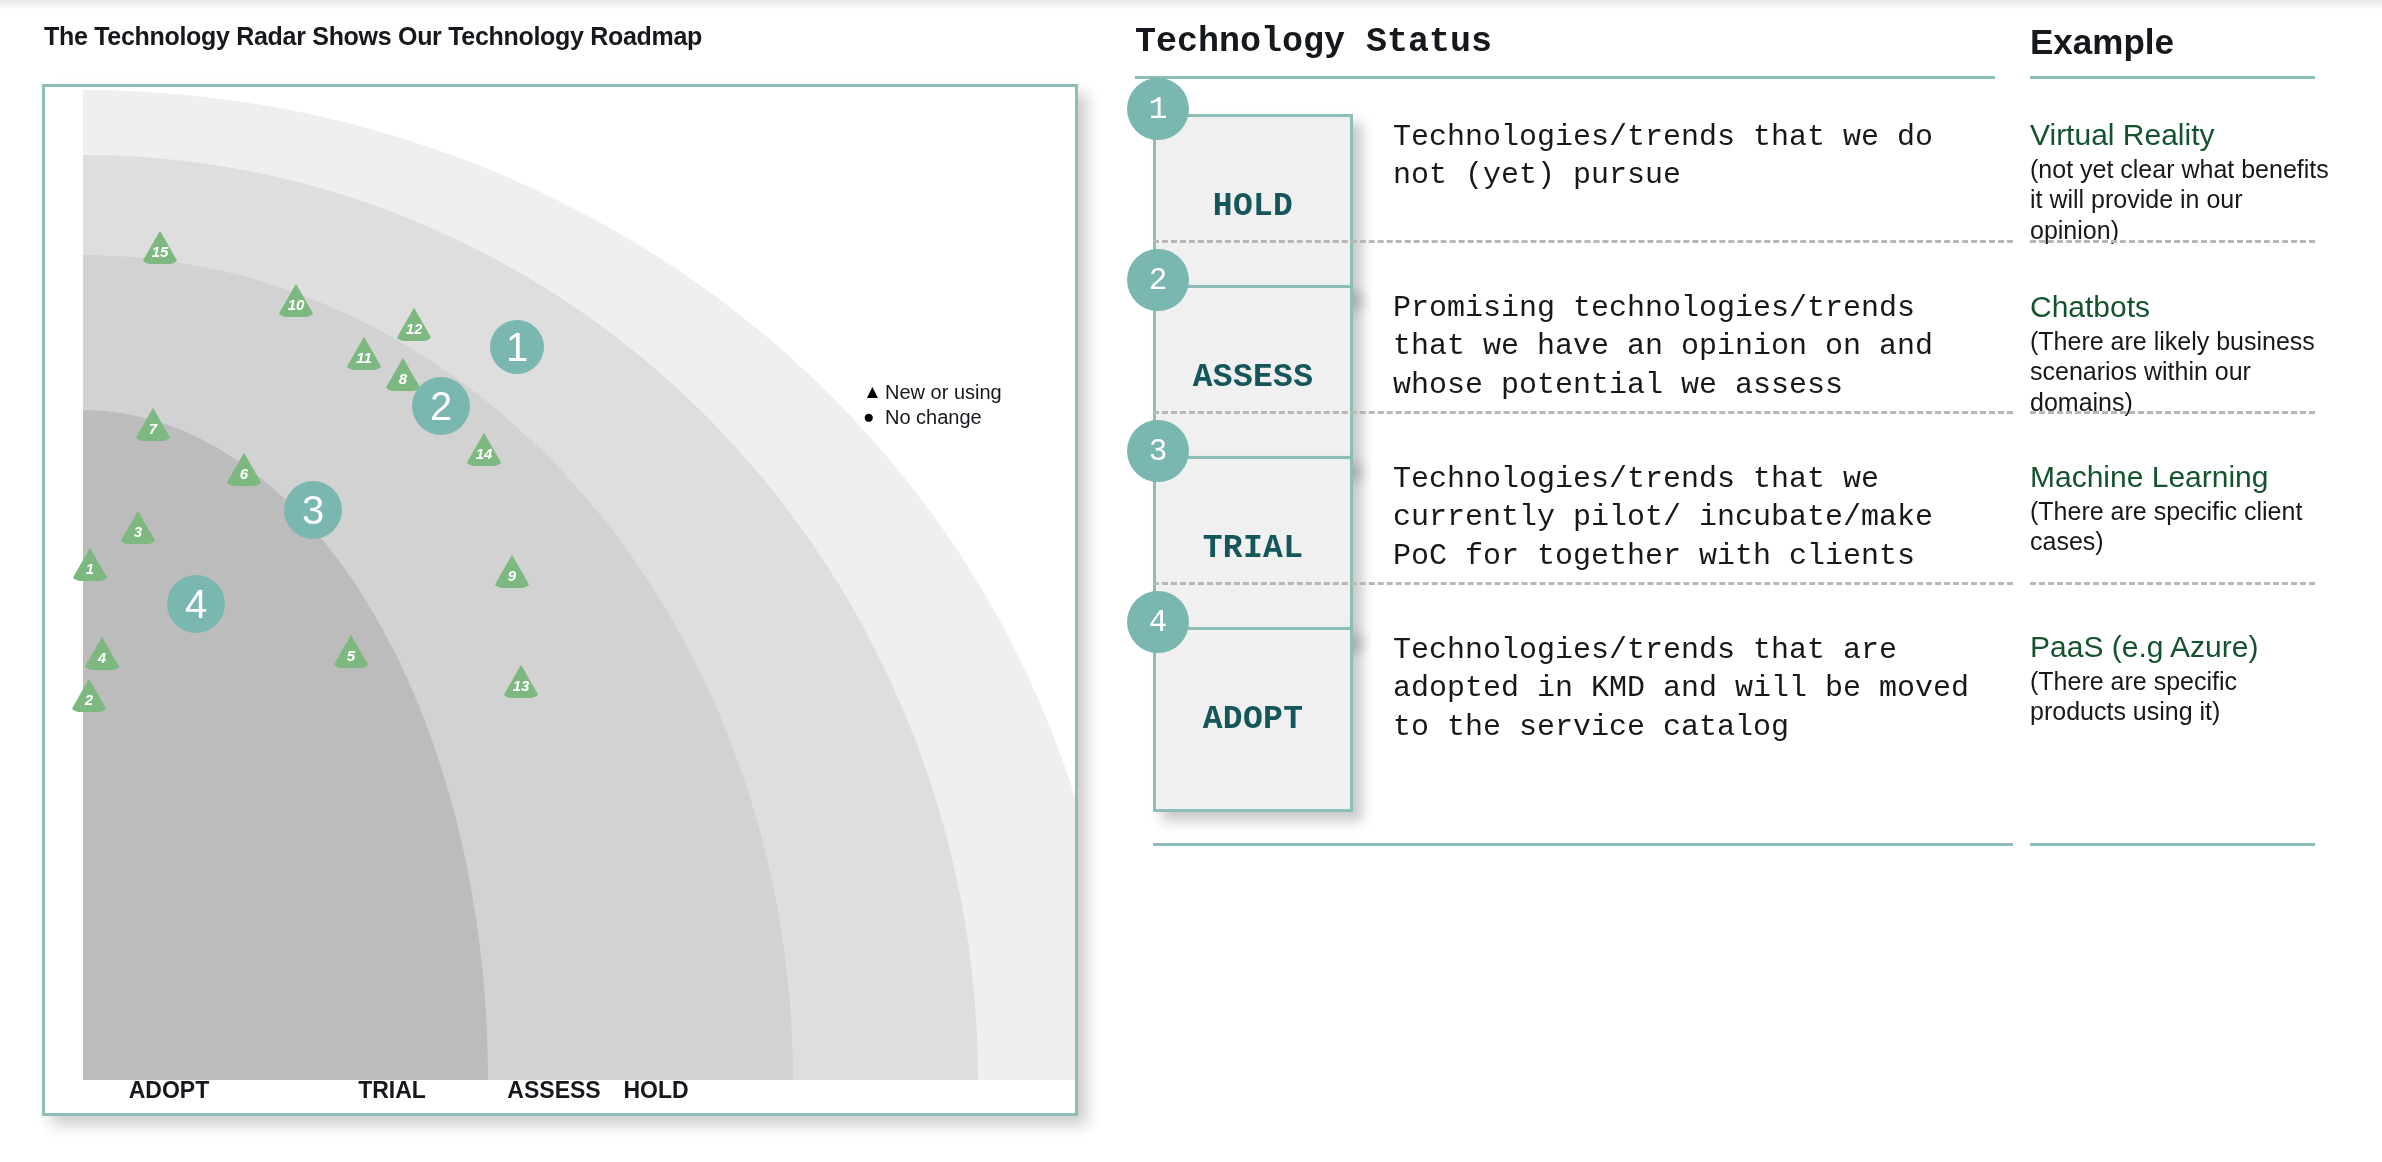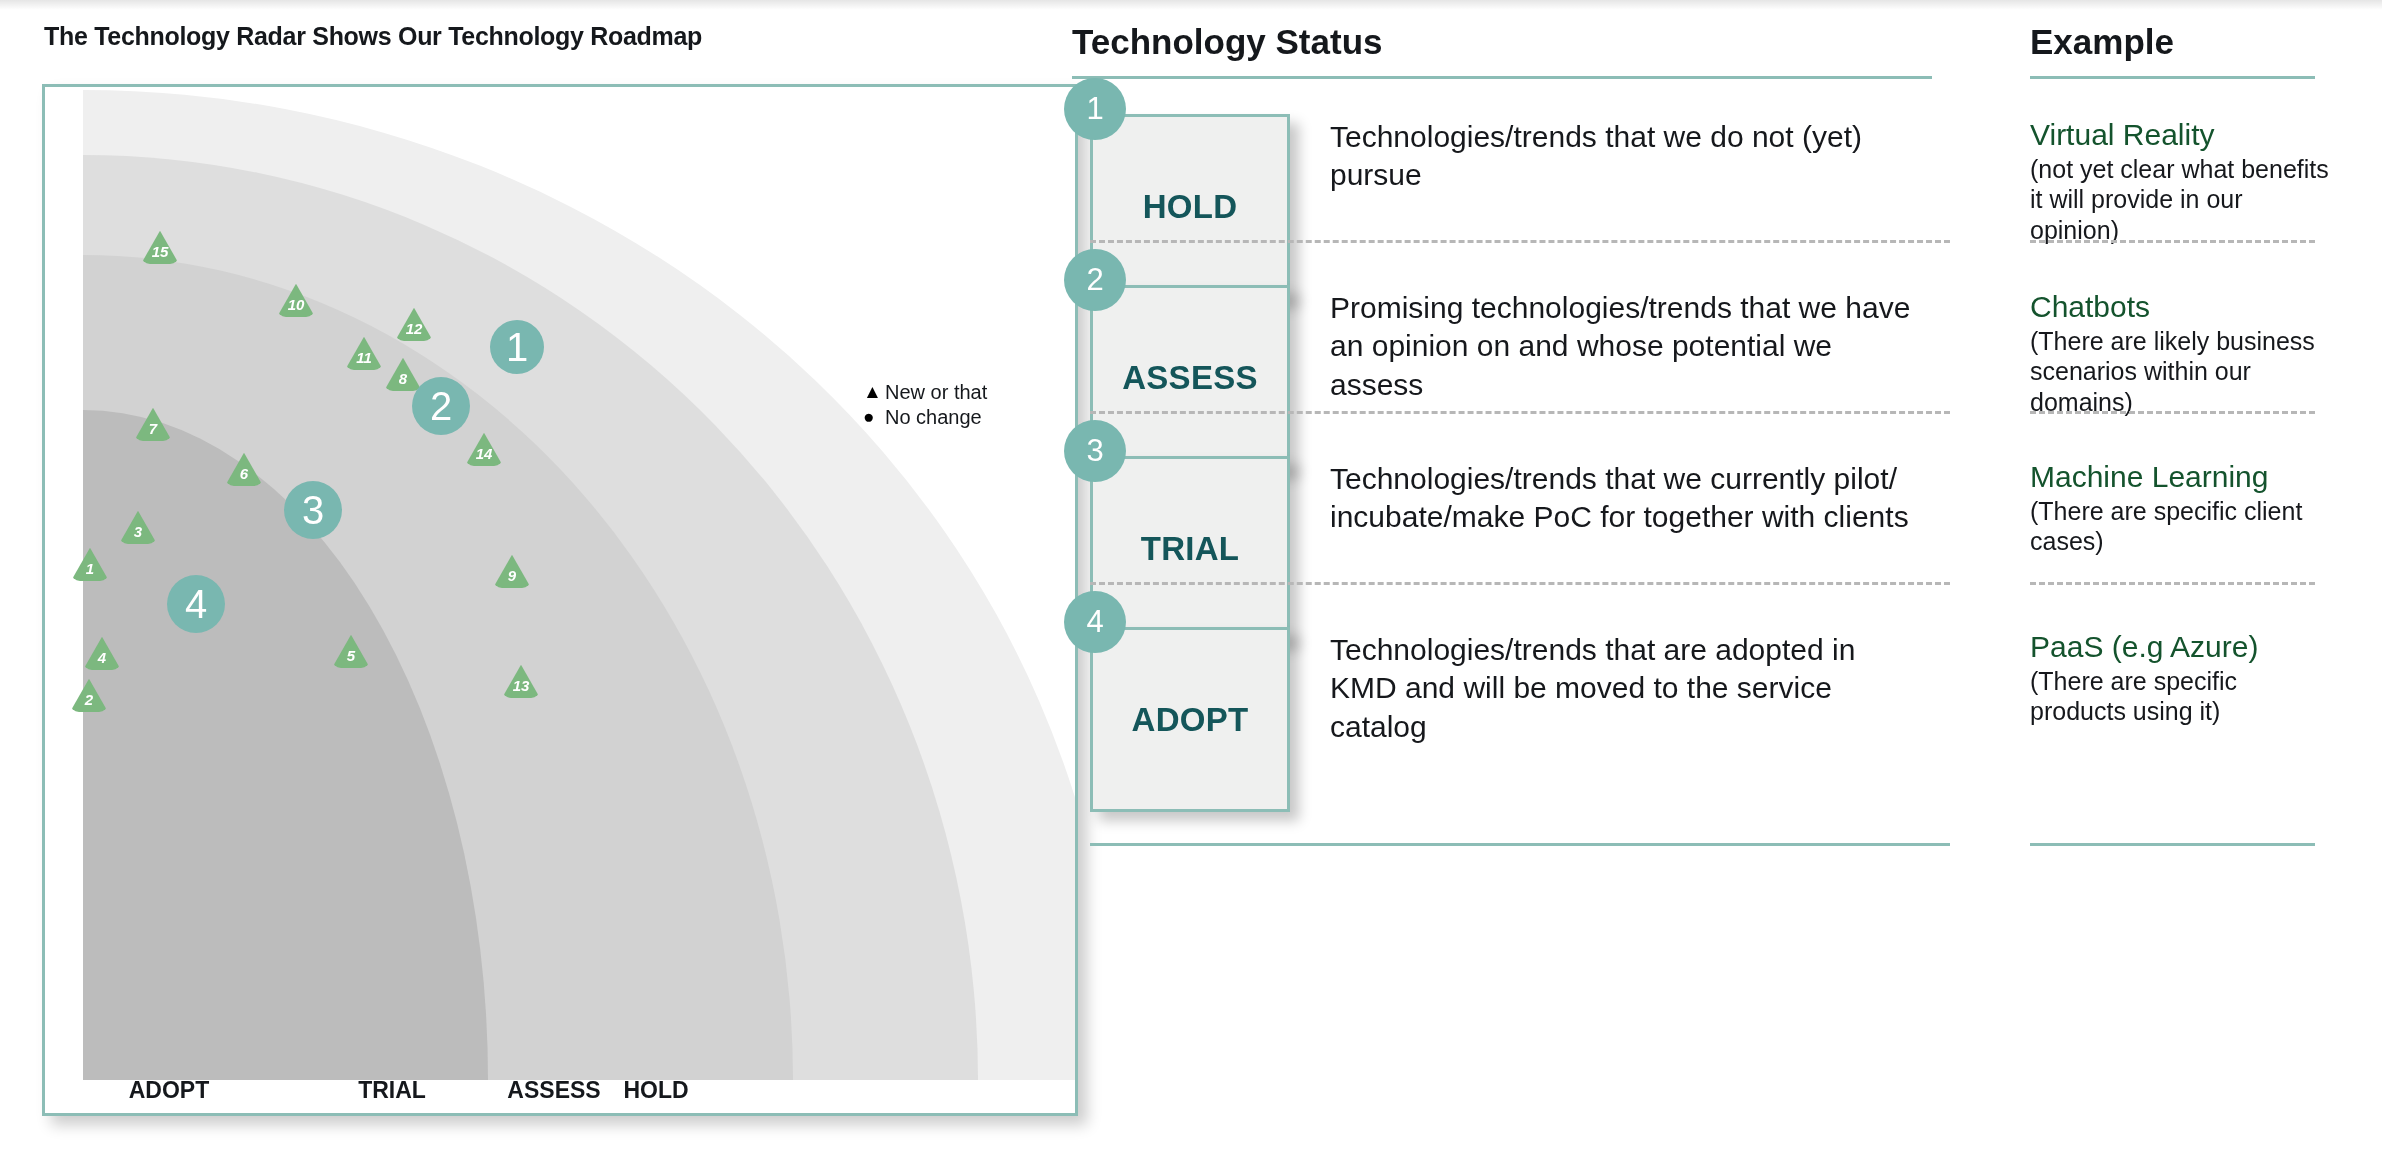--- a/index.html
+++ b/index.html
@@ -66,21 +66,21 @@
     font-size:15px;font-style:italic;font-weight:bold;color:#ffffff;
     line-height:1;padding-bottom:5px;
   }
   .big{
     border-radius:50%;background:#79b7b0;color:#fff;
     display:flex;align-items:center;justify-content:center;
     font-size:40px;font-weight:400;
   }
 
   
-  .status-col{position:absolute;left:1072px;top:0;width:960px;height:1162px;}
+  .status-col{position:absolute;left:1135px;top:0;width:960px;height:1162px;font-family:Liberation Mono, monospace;}
   .example-col{position:absolute;left:2030px;top:0;width:310px;height:1162px;}
 
   .col-head{
     position:absolute;top:22px;left:0;
     font-size:35px;font-weight:bold;color:#15181c;white-space:nowrap;
   }
   .col-rule{position:absolute;top:76px;left:0;height:3px;background:#8cbdb6;}
   .status-col .col-rule{width:860px;}
   .example-col .col-rule{width:285px;}
 
@@ -128,21 +128,21 @@
       <div class="radar-inner">
 
         <div class="ring r4"></div>
         <div class="ring r3"></div>
         <div class="ring r2"></div>
         <div class="ring r1"></div>
 
         <div class="radar-legend">
           <div class="leg-row">
             <span class="leg-gl">▲</span>
-            <span class="leg-tx">New or that</span>
+            <span class="leg-tx">New or using</span>
           </div>
           <div class="leg-row">
             <span class="leg-gl">●</span>
             <span class="leg-tx">No change</span>
           </div>
         </div>
 
         <div id="markers">
             <div class="mk" style="left: 45px; top: 477px;">
               <div class="tri">

